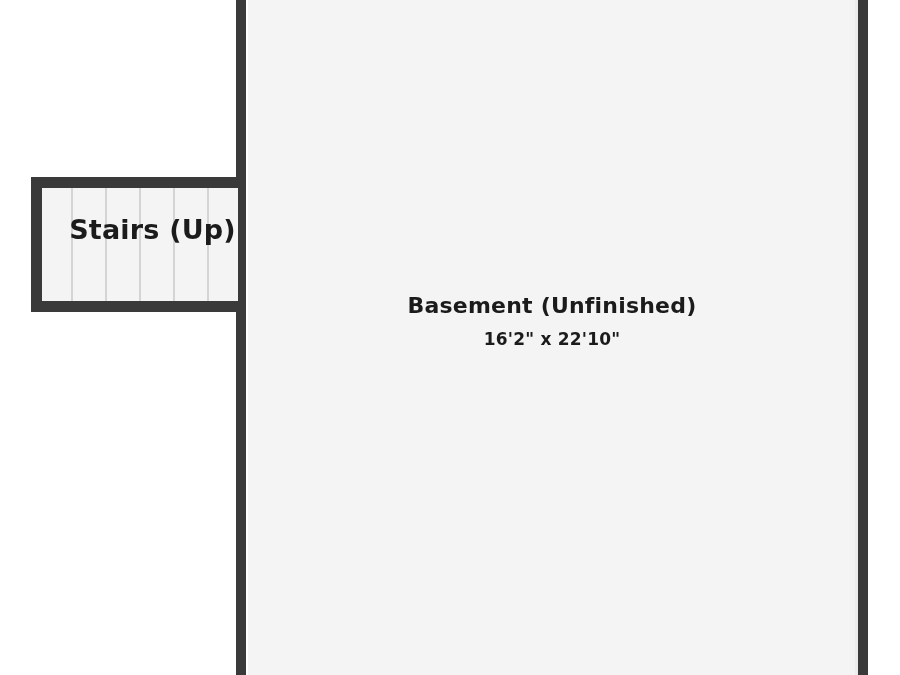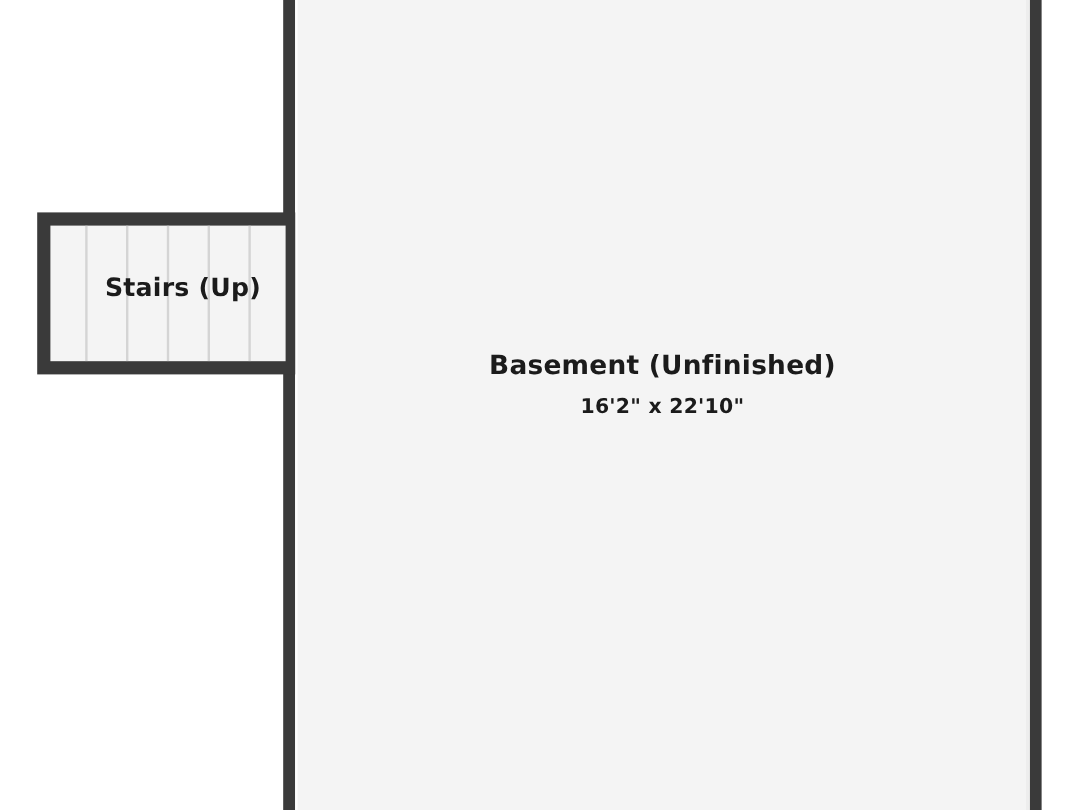--- a/index.html
+++ b/index.html
@@ -88,23 +88,23 @@
   .label {
     position: absolute;
     text-align: center;
     color: #1b1b1b;
     white-space: nowrap;
     font-weight: bold;
     letter-spacing: .2px;
   }
   .label-stairs {
     left: 31px;
-    top: 226px;
+    top: 216px;
     width: 243px;
-    font-size: 21px;
+    font-size: 27px;
     line-height: 28px;
   }
   .label-room-name {
     left: 246px;
     top: 291px;
     width: 612px;
     font-size: 22px;
     line-height: 29px;
   }
   .label-room-dims {

